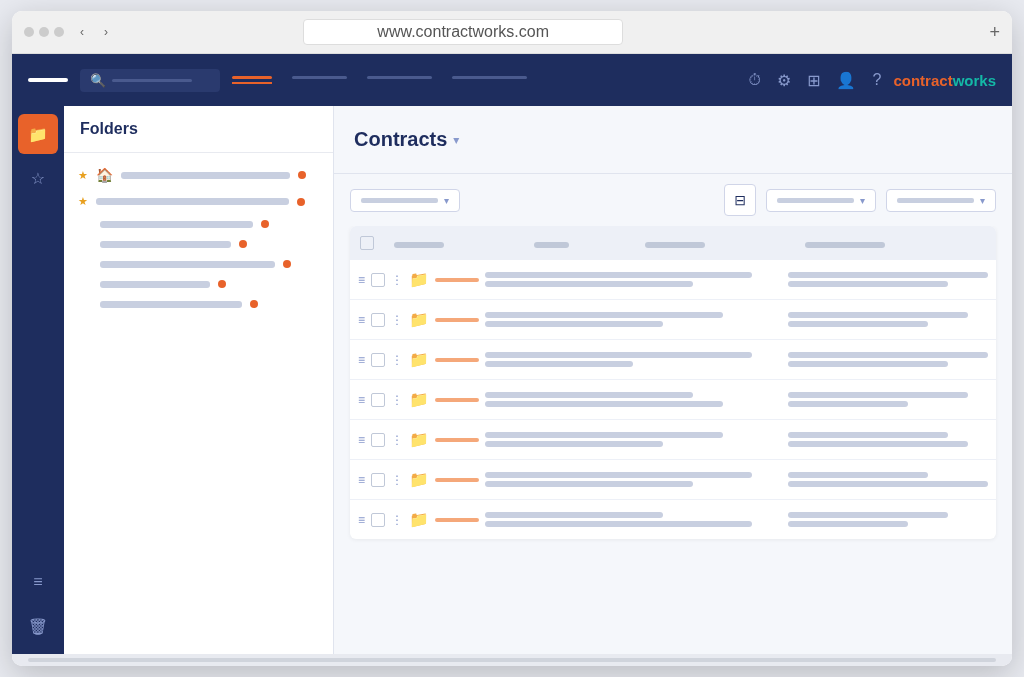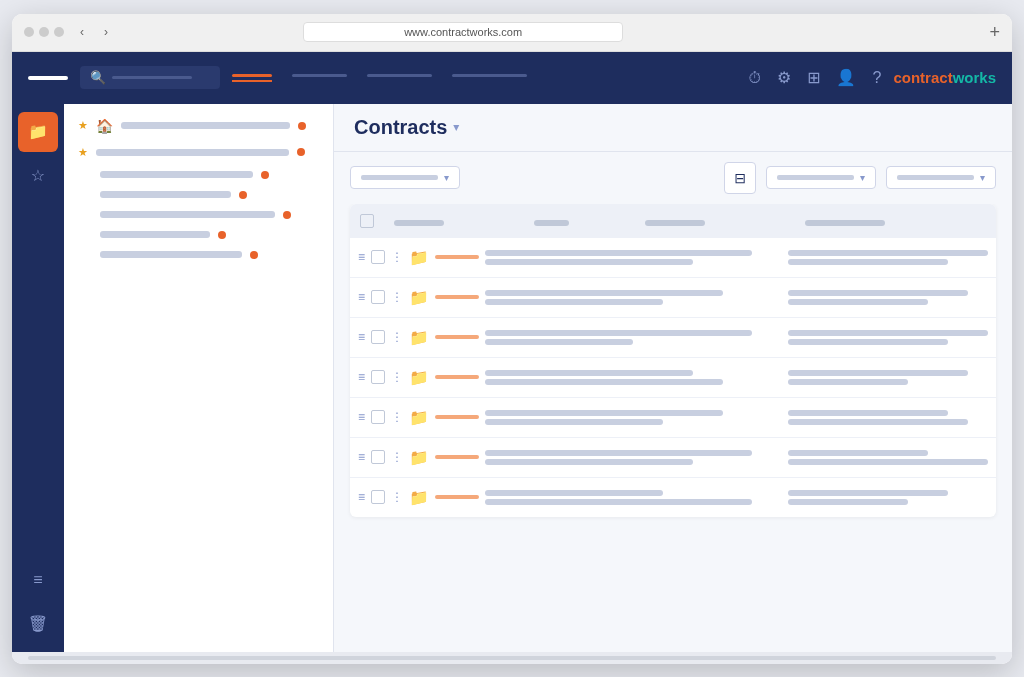--- a/index.html
+++ b/index.html
@@ -47,21 +47,21 @@
       display: flex; align-items: center; justify-content: center;
     }
     .browser-url {
       flex: 1;
       max-width: 320px;
       margin: 0 auto;
       background: #fff;
       border: 1px solid #ddd;
       border-radius: 4px;
       padding: 3px 8px;
-      font-size: 11px;
+      font-size: 16px;
       color: #555;
       text-align: center;
     }
     .browser-new-tab {
       margin-left: auto;
       background: none; border: none;
       font-size: 18px; color: #666; cursor: pointer;
     }
 
     
@@ -203,21 +203,21 @@
 
     
     .contracts-content {
       flex: 1;
       background: #f5f7fb;
       display: flex;
       flex-direction: column;
       overflow: hidden;
     }
     .contracts-header {
-      padding: 12px 20px;
+      padding: 22px 20px;
       display: flex;
       align-items: center;
       gap: 6px;
       background: #f5f7fb;
       border-bottom: 1px solid #e0e4ee;
     }
     .contracts-title {
       font-size: 20px;
       font-weight: 700;
       color: #1e2d5e;
@@ -418,20 +418,21 @@
         <div class="sidebar-spacer"></div>
         <div class="sidebar-icon-btn">
           <span>≡</span>
         </div>
         <div class="sidebar-icon-btn">
           <span>🗑</span>
         </div>
       </div>
 
       <div class="folders-panel">
+        <div class="folders-header">Folders</div>
         <div class="folders-list">
 
           <div class="folder-item">
             <span class="folder-star">★</span>
             <span class="folder-home-icon">🏠</span>
             <div class="folder-text-bar w70"></div>
             <div class="folder-dot"></div>
           </div>
 
           <div class="folder-item">

